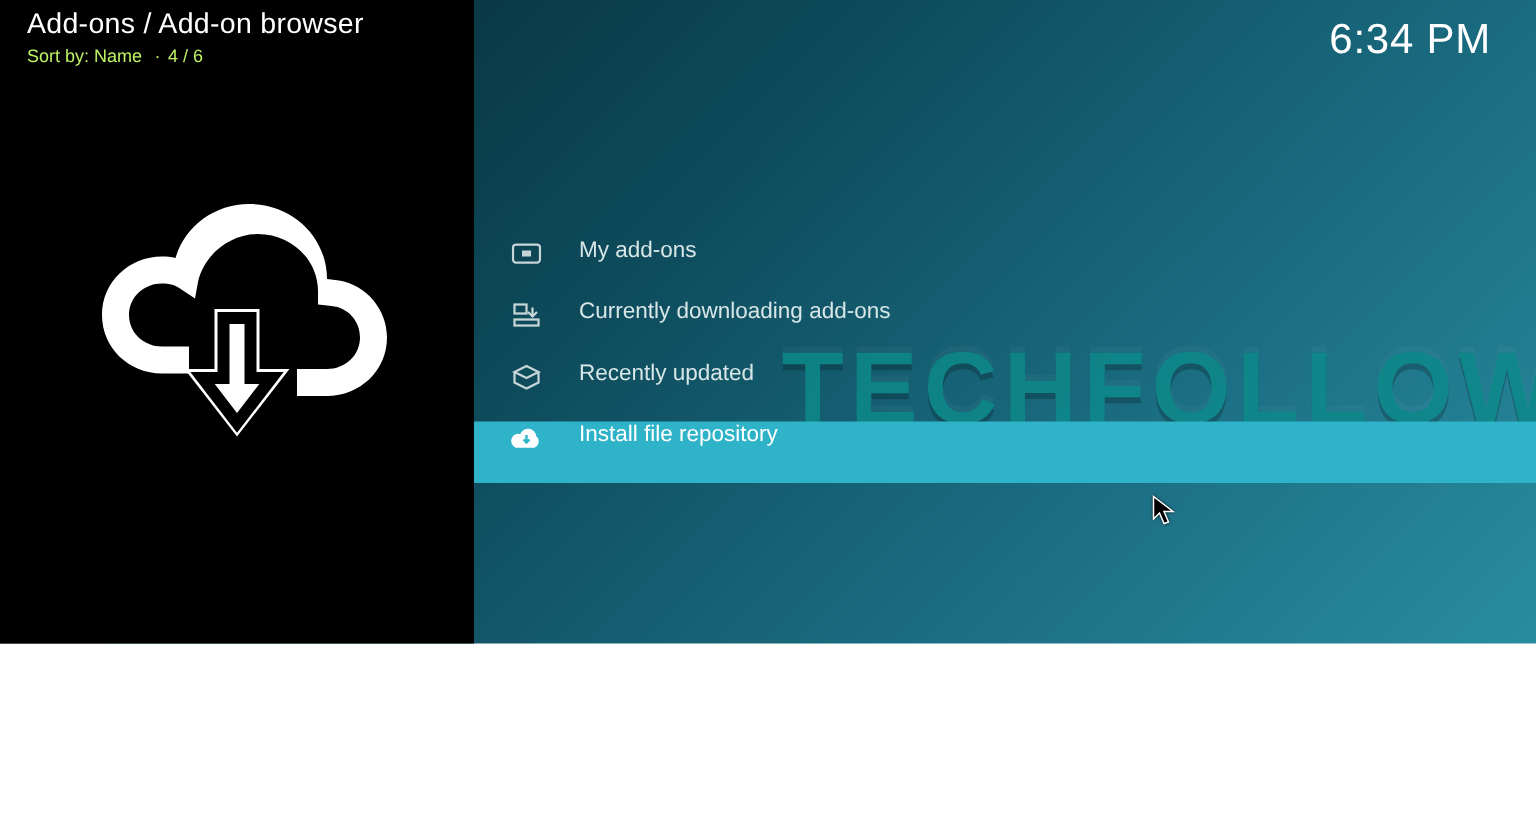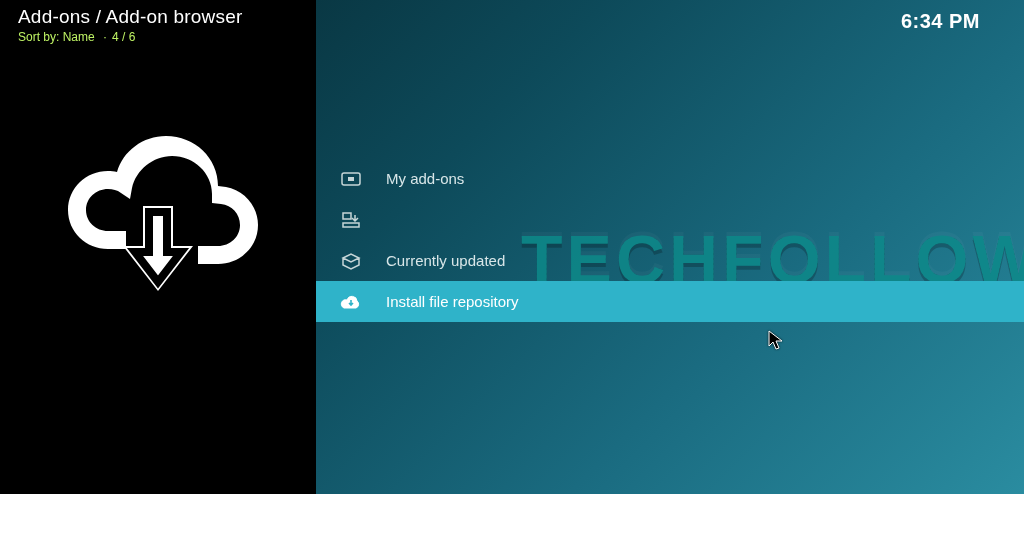--- a/index.html
+++ b/index.html
@@ -1,37 +1,37 @@
 <!DOCTYPE html>
 <html><head>
 <meta charset="utf-8">
 <style>
   * { margin: 0; padding: 0; box-sizing: border-box; }
   html, body { width: 1024px; height: 549px; overflow: hidden; font-family: "Segoe UI", "Helvetica Neue", Arial, sans-serif; }
   .app {
-    width: 1024px; height: 494px; display: flex; position: relative;
+    width: 1024px; height: 429px; display: flex; position: relative;
     background: linear-gradient(135deg, #05242c 0%, #0d4a5a 40%, #1a6b80 70%, #2a8ca0 100%);
   }
 
   
   .sidebar {
     width: 316px; height: 100%; background: #000; flex: 0 0 316px;
     display: flex; flex-direction: column; color: #fff;
   }
   .side-header { padding: 6px 12px 2px 18px; }
   .side-title { font-size: 19px; font-weight: 400; color: #ffffff; letter-spacing: 0.2px; }
   .side-sub { font-size: 12px; color: #bef264; margin-top: 2px; }
   .side-sub .dot::before { content: "·"; margin: 0 5px; }
   .cloud-wrap { display: flex; justify-content: center; margin-top: 70px; }
 
   
   .main { flex: 1 1 auto; position: relative; height: 100%; }
   .clock {
-    position: absolute; top: 10px; right: 44px; font-size: 20px; color: #ffffff;
-    font-weight: 700; letter-spacing: 0.5px;
+    position: absolute; top: 10px; right: 30px; font-size: 28px; color: #ffffff;
+    font-weight: 400; letter-spacing: 0.5px;
   }
 
   
   .watermark {
     position: absolute; top: 220px; left: 205px; right: 5px;
     font-family: "Arial Black", Arial, sans-serif;
     font-size: 68px; font-weight: 900; letter-spacing: 4px;
     color: #0d8a8a; opacity: 0.85; pointer-events: none;
     white-space: nowrap;
     text-shadow:
@@ -44,21 +44,21 @@
     );
     -webkit-background-clip: text;
     background-clip: text;
   }
 
   
   .menu {
     position: absolute; left: 0; right: 0; top: 158px;
   }
   .menu-item {
-    display: flex; align-items: center; height: 41px;
+    display: flex; height: 41px;
     padding-left: 22px; color: #d8e6e8; cursor: pointer;
     font-size: 15px; position: relative;
   }
   .menu-item .icon { width: 26px; height: 22px; display: flex; align-items: center; justify-content: center; }
   .menu-item .label { margin-left: 22px; }
   .menu-item.selected {
     background: #2fb3c9;
     color: #ffffff;
   }
   .menu-item.selected .icon svg { stroke: #fff; fill: #fff; }
@@ -115,29 +115,30 @@
       </div>
 
       <div class="menu-item">
         <span class="icon">
           <svg width="20" height="18" viewBox="0 0 20 18">
               <rect x="2" y="2" width="8" height="6" fill="none" stroke="#c6d6d8" stroke-width="1.5"></rect>
               <path d="M14 4v6m-3-3l3 3 3-3" fill="none" stroke="#c6d6d8" stroke-width="1.5"></path>
               <rect x="2" y="12" width="16" height="4" fill="none" stroke="#c6d6d8" stroke-width="1.5"></rect>
             </svg>
         </span>
+        <span class="label">Currently downloading add-ons</span>
       </div>
 
       <div class="menu-item">
         <span class="icon">
           <svg width="20" height="18" viewBox="0 0 20 18">
               <path d="M2 6l8-4 8 4-8 4z M2 6v7l8 4 8-4V6" fill="none" stroke="#c6d6d8" stroke-width="1.5"></path>
             </svg>
         </span>
-        <span class="label">Currently updated</span>
+        <span class="label">Recently updated</span>
       </div>
 
       <div class="menu-item selected">
         <span class="icon">
           <svg width="22" height="18" viewBox="0 0 22 18">
               <path d="M17 8a5 5 0 00-9.8-1A4 4 0 004 15h12a4 4 0 001-7z" fill="#ffffff"></path>
               <path d="M11 7v5m-2-2l2 2 2-2" stroke="#2fb3c9" stroke-width="1.6" fill="none"></path>
             </svg>
         </span>
         <span class="label">Install file repository</span>

